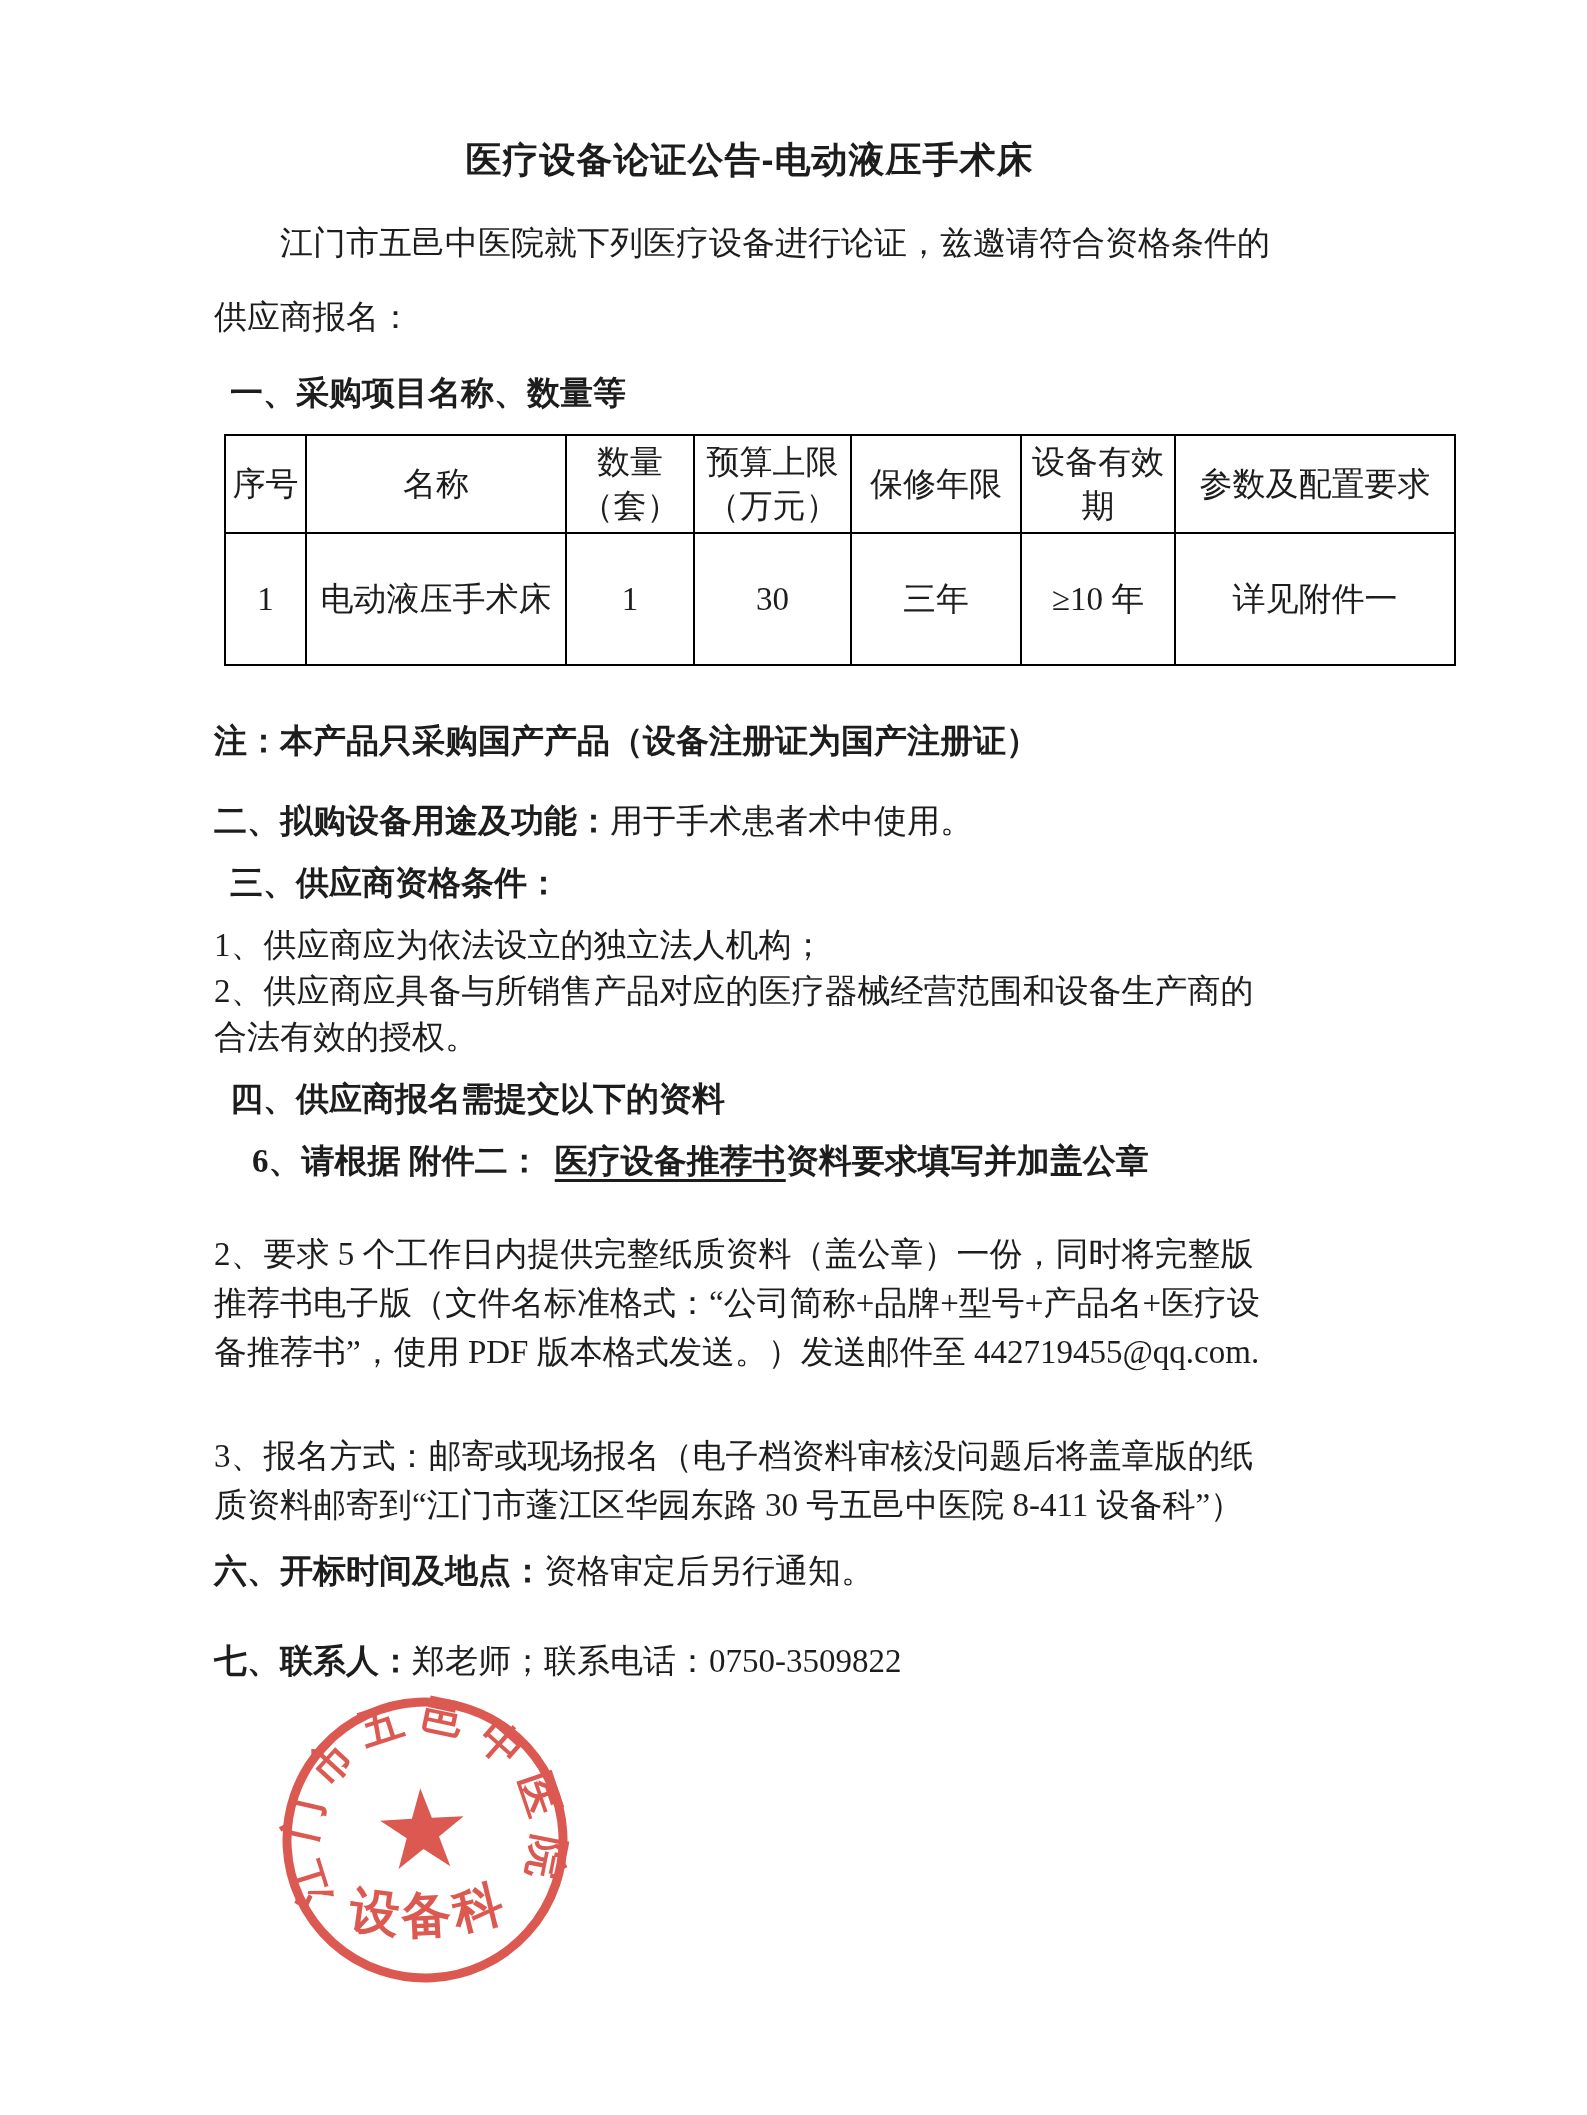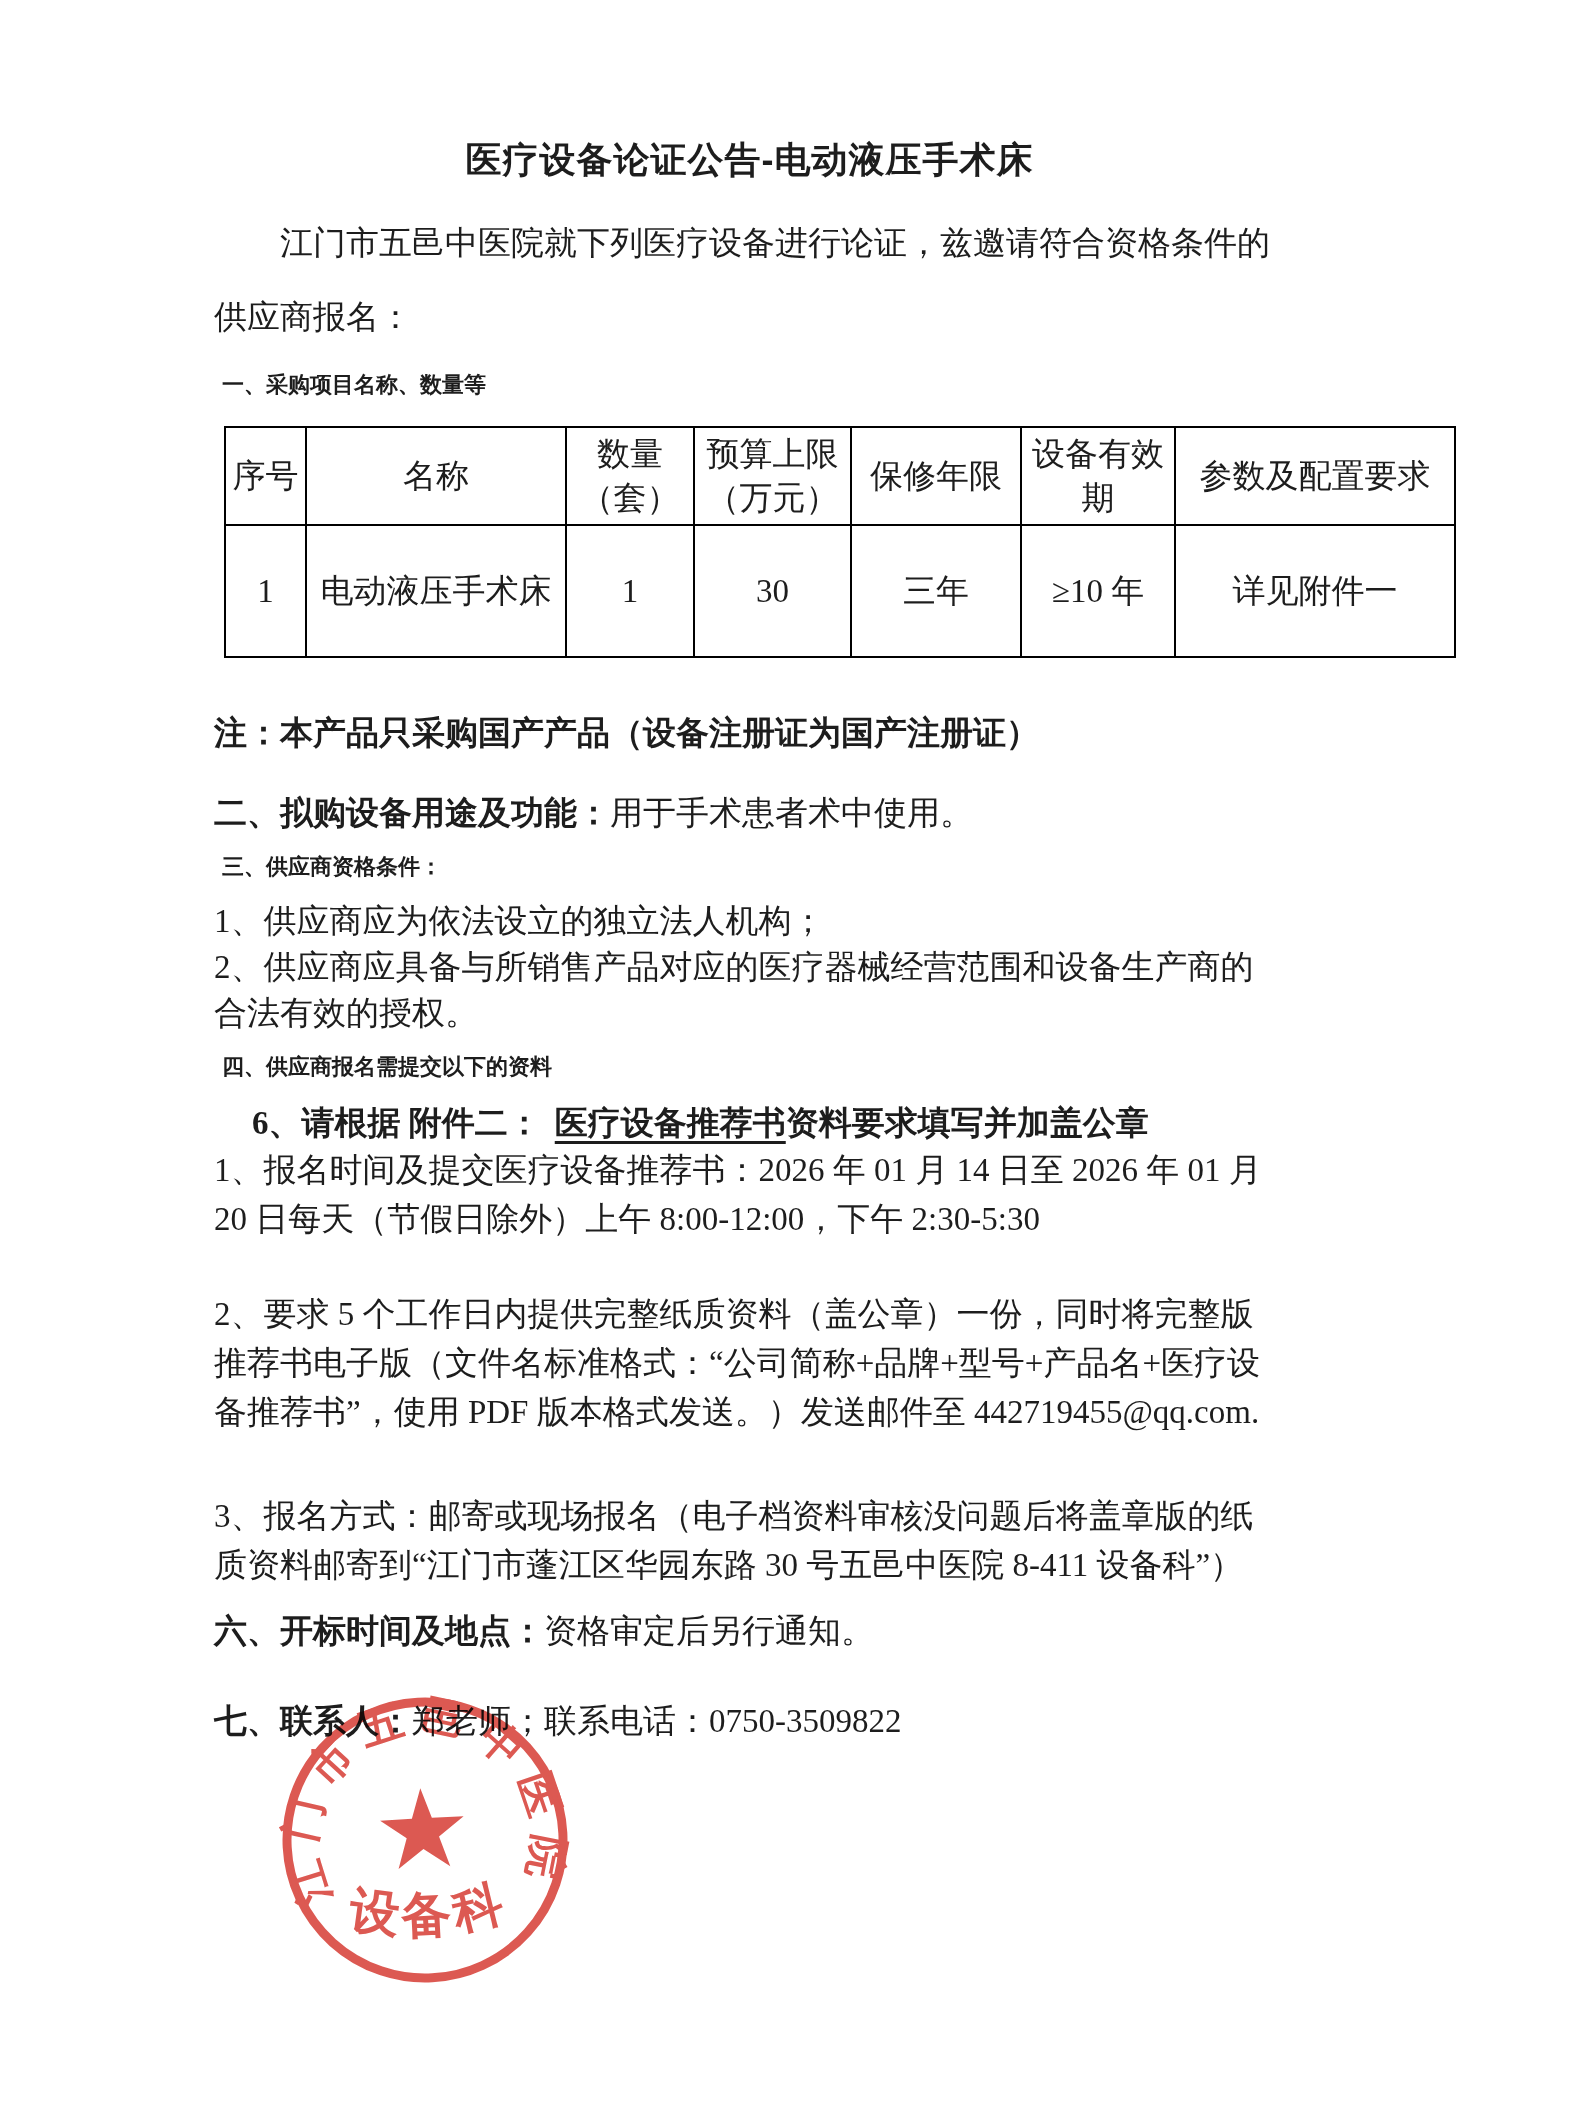--- a/index.html
+++ b/index.html
@@ -18,21 +18,21 @@
   h1.doc-title{
     margin:0;padding-top:136px;
     text-align:center;
     font-family:"Liberation Sans","DejaVu Sans",sans-serif;
     font-size:36px;font-weight:bold;
     letter-spacing:1px;
     line-height:48px;
   }
   p{margin:0;line-height:46px;}
   .intro{margin-top:22px;line-height:74px;text-indent:66px;}
-  h2.sec{margin:8px;font-size:22px;font-weight:bold;line-height:46px;}
+  h2.sec{margin:16px;font-size:33px;font-weight:bold;line-height:46px;}
   .sec-s1{margin-top:14px;}
   table.proc{
     border-collapse:collapse;
     margin-top:18px;
     margin-left:10px;
     width:1230px;
     table-layout:fixed;
   }
   table.proc th,table.proc td{
     border:2px solid #000000;
@@ -134,21 +134,20 @@
 
   <h2 class="sec sec-s3">三、供应商资格条件：</h2>
   <p class="tight">1、供应商应为依法设立的独立法人机构；</p>
   <p>2、供应商应具备与所销售产品对应的医疗器械经营范围和设备生产商的合法有效的授权。</p>
 
   <h2 class="sec sec-s4">四、供应商报名需提交以下的资料</h2>
   <p class="s4-item">
     <span>6、请根据 附件二：</span><span class="attach-link">医疗设备推荐书</span><span>资料要求填写并加盖公章</span>
   </p>
 
-  <p class="s5-item s5-i1">1、报名时间及提交医疗设备推荐书：2026 年 01 月 14 日至 2026 年 01 月 20 日每天（节假日除外）上午 8:00-12:00，下午 2:30-5:30</p>
   <p class="s5-item s5-i2">2、要求 5 个工作日内提供完整纸质资料（盖公章）一份，同时将完整版推荐书电子版（文件名标准格式：“公司简称+品牌+型号+产品名+医疗设备推荐书”，使用 PDF 版本格式发送。）发送邮件至 442719455@qq.com.</p>
   <p class="s5-item s5-i3">3、报名方式：邮寄或现场报名（电子档资料审核没问题后将盖章版的纸质资料邮寄到“江门市蓬江区华园东路 30 号五邑中医院 8-411 设备科”）</p>
 
   <p class="sec-line-s6">
     <span class="bold">六、开标时间及地点：</span><span>资格审定后另行通知。</span>
   </p>
 
   <p class="sec-line-s7">
     <span class="bold">七、联系人：</span><span>郑老师；联系电话：0750-3509822</span>
   </p>

